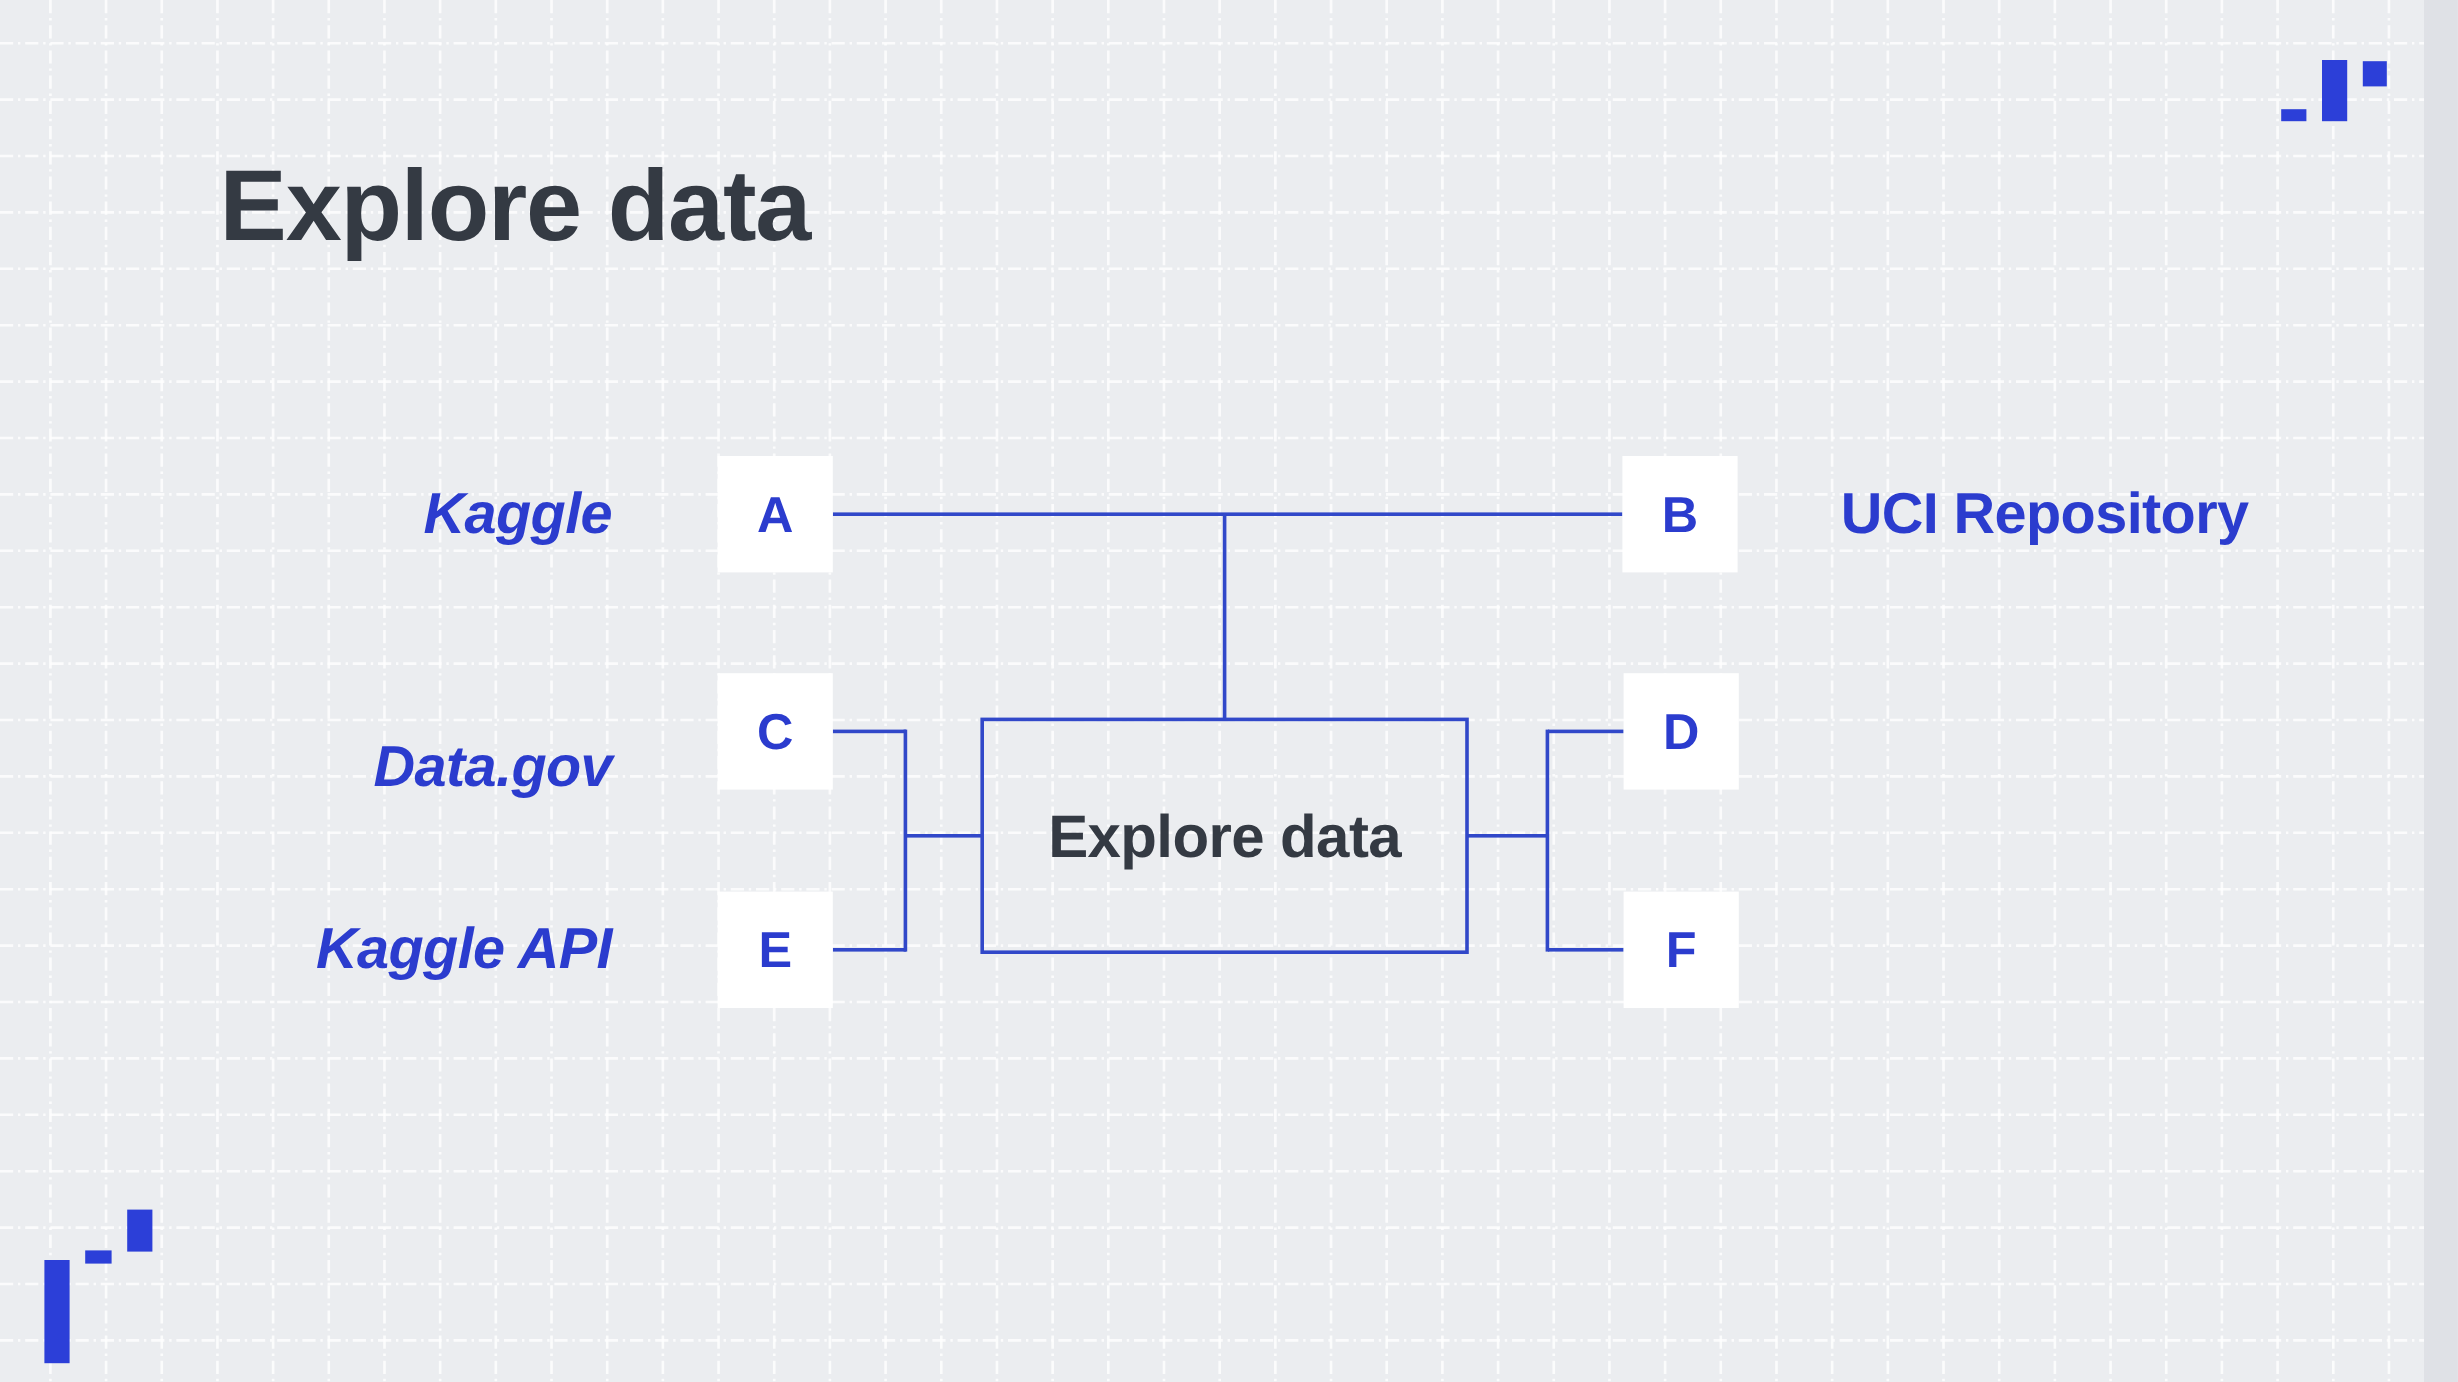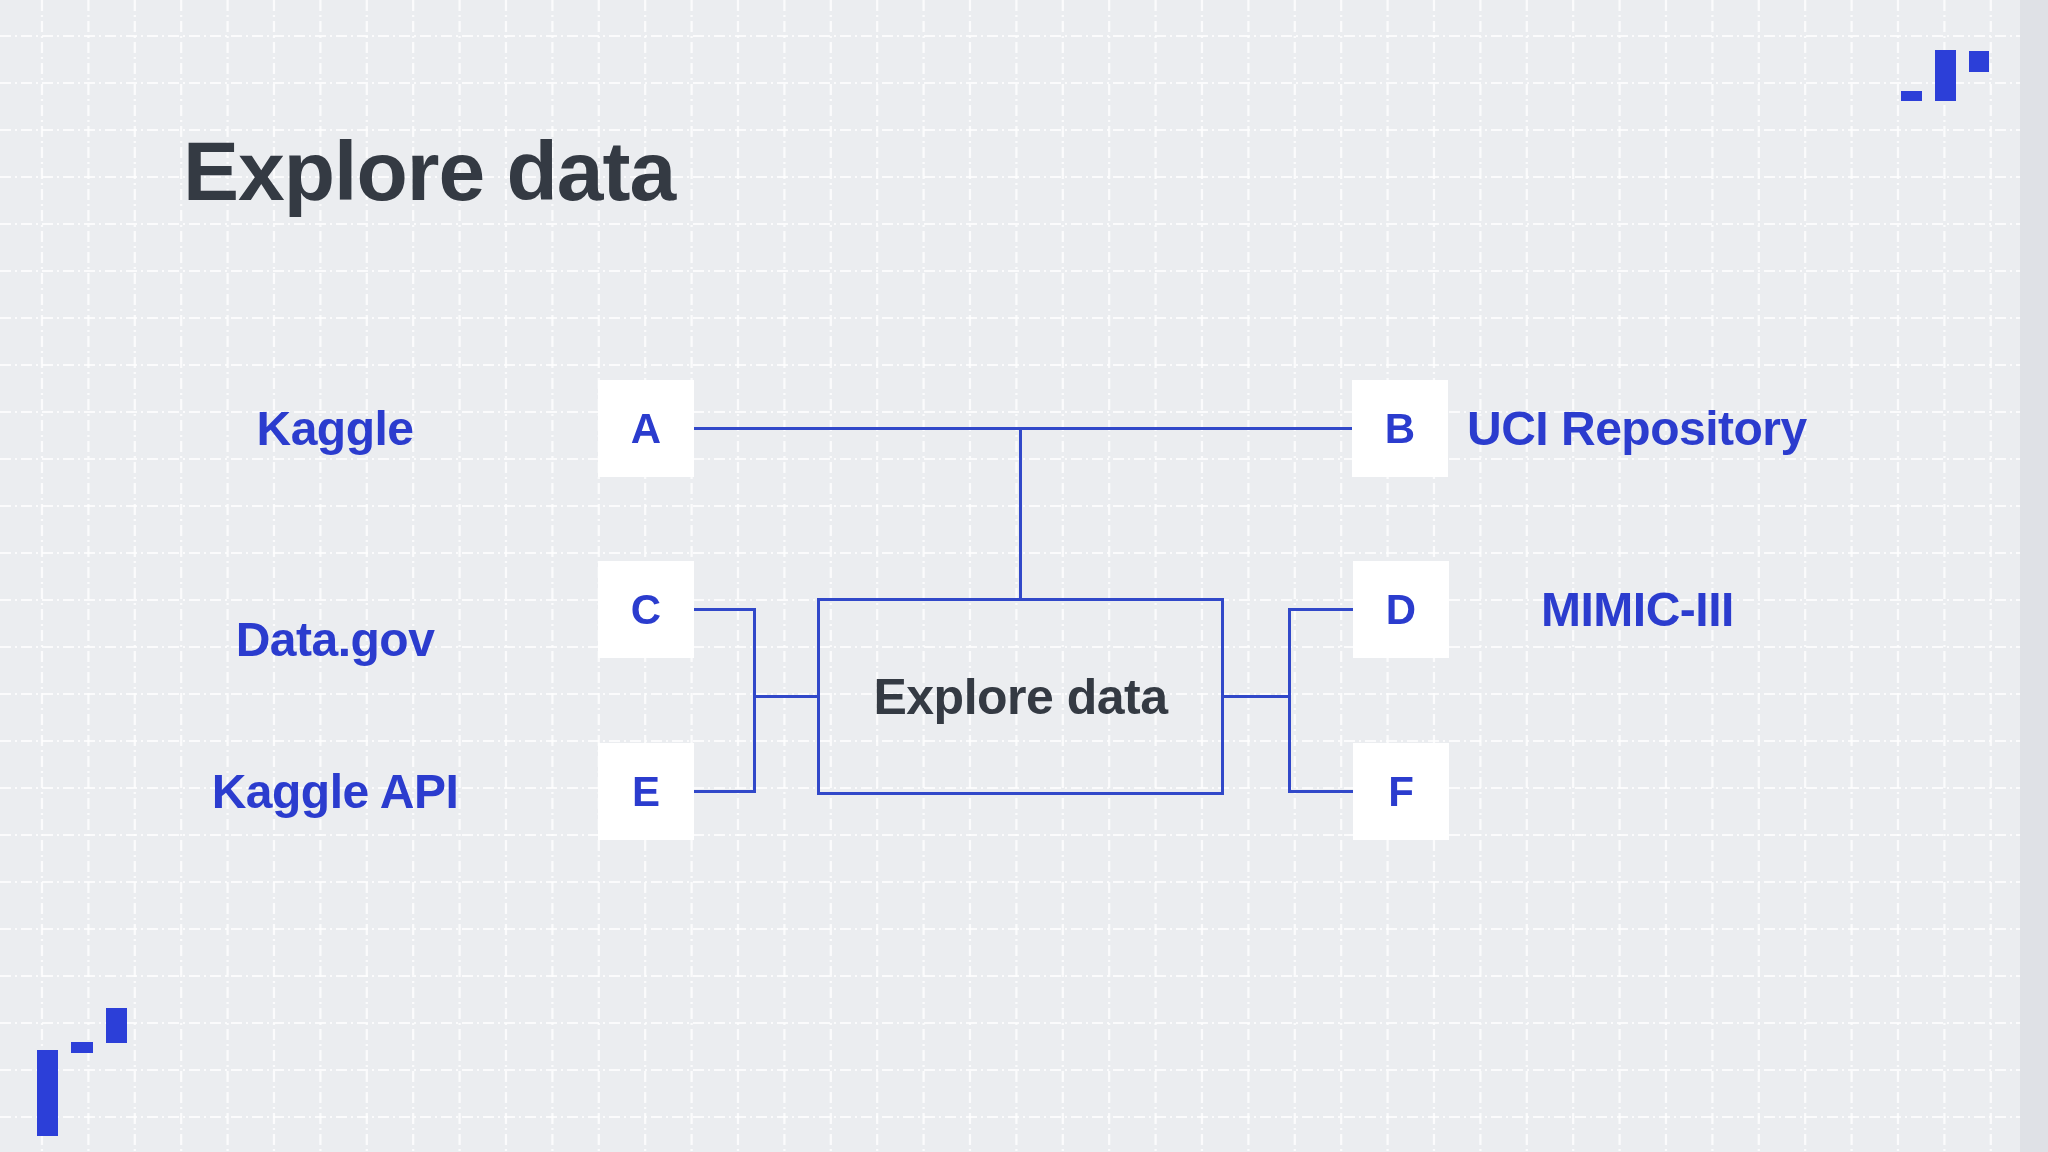--- a/index.html
+++ b/index.html
@@ -97,26 +97,26 @@
 
   
   .node-label {
     position: absolute;
     font-size: 48px;
     font-weight: 700;
     color: #2b3cce;
     letter-spacing: -0.5px;
     white-space: nowrap;
   }
-  .node-label.left  { text-align: center; width: 350px; line-height: 97px; }
+  .node-label.left  { text-align: right; width: 350px; line-height: 97px; font-style: italic; }
   .node-label.right { text-align: left;  line-height: 97px; }
   #label-a { left: 160px;  top: 380px; }
   #label-c { left: 160px;  top: 591px; }
   #label-e { left: 160px;  top: 743px; }
-  #label-b { left: 1467px; top: 380px; }
+  #label-b { left: 1534px; top: 380px; }
   #label-d { left: 1541px; top: 561px; }
   #label-f {
     left: 1541px; top: 730px;
     width: 420px;
     line-height: 63px;
     white-space: normal;
   }
 </style>
 </head>
 <body>
@@ -226,15 +226,14 @@
   <div class="tile" id="tile-b">B</div>
   <div class="tile" id="tile-c">C</div>
   <div class="tile" id="tile-d">D</div>
   <div class="tile" id="tile-e">E</div>
   <div class="tile" id="tile-f">F</div>
 
   <div class="node-label left" id="label-a">Kaggle</div>
   <div class="node-label left" id="label-c">Data.gov</div>
   <div class="node-label left" id="label-e">Kaggle API</div>
   <div class="node-label right" id="label-b">UCI Repository</div>
-  <div class="node-label right" id="label-d">MIMIC-III</div>
 
 </div>
 
 </body></html>

